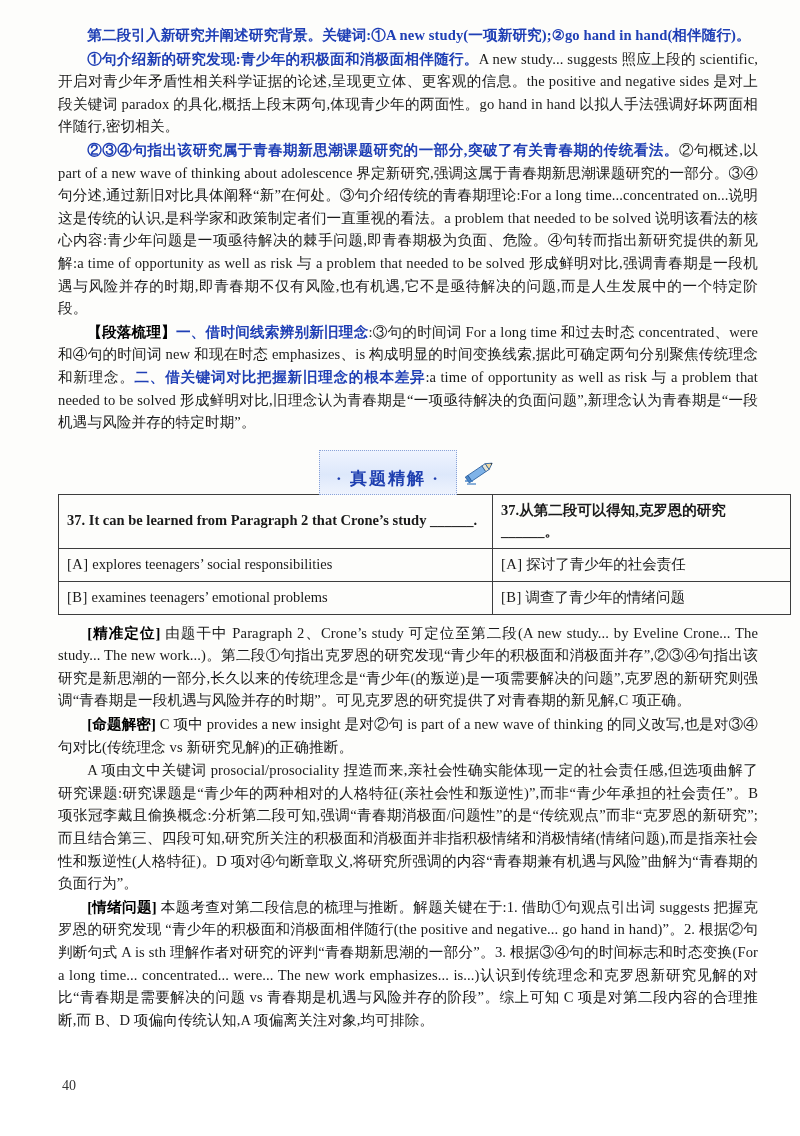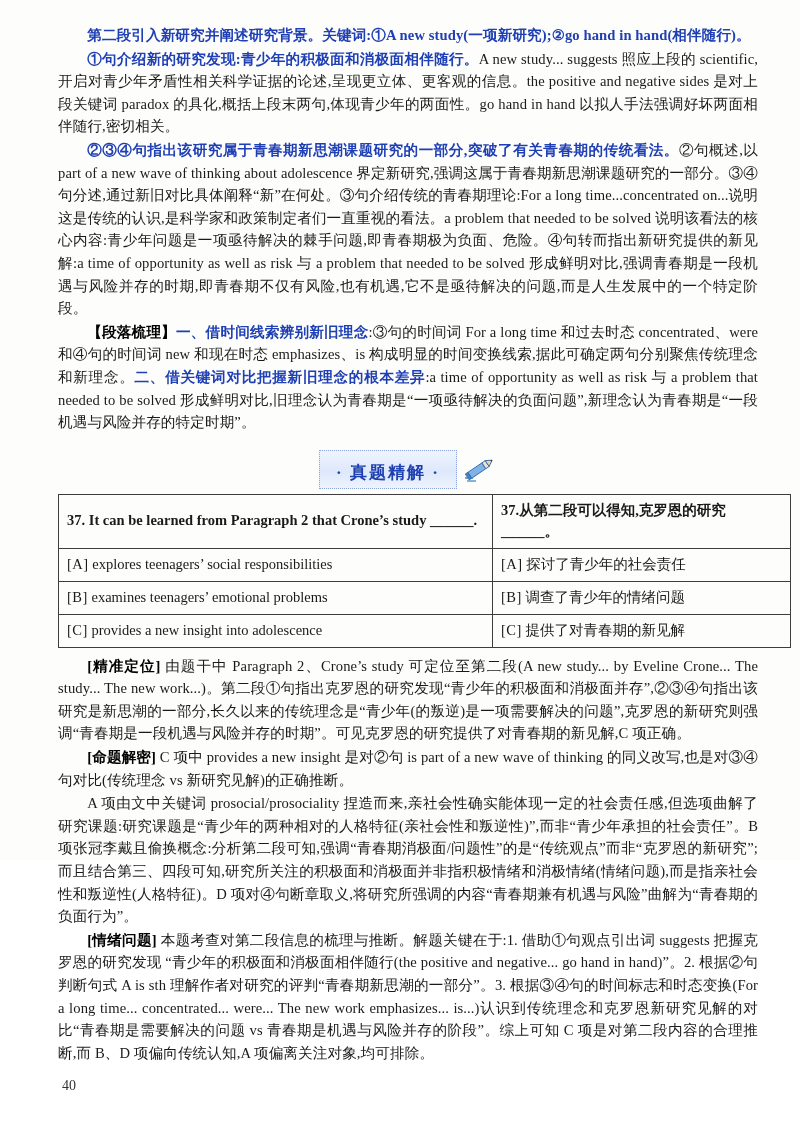--- a/index.html
+++ b/index.html
@@ -51,21 +51,21 @@
   
   .banner-wrap {
     margin: 16px 0 10px 0;
     text-align: center;
     position: relative;
     height: 34px;
   }
   .banner {
     display: inline-block;
     position: relative;
-    padding: 10px 16px 4px 16px;
+    padding: 16px 16px 4px 16px;
     border: 1px dotted #8aa3d8;
     background: linear-gradient(to bottom, #eff4fe 0%, #dde8fb 55%, #eef3fd 100%);
     color: #1e3fb0;
     font-weight: bold;
     font-size: 17px;
     letter-spacing: 2px;
     vertical-align: middle;
   }
   .pencil {
     display: inline-block;
@@ -173,30 +173,20 @@
         <tr>
           <td class="left">
             <span class="opt-letter">[B]</span>
             <span>examines teenagers’ emotional problems</span>
           </td>
           <td class="right">
             <span class="opt-letter">[B]</span>
             <span>调查了青少年的情绪问题</span>
           </td>
         </tr>
-        <tr>
-          <td class="left">
-            <span class="opt-letter">[C]</span>
-            <span>provides a new insight into adolescence</span>
-          </td>
-          <td class="right">
-            <span class="opt-letter">[C]</span>
-            <span>提供了对青春期的新见解</span>
-          </td>
-        </tr>
       </tbody>
     </table>
 
     <div class="analysis">
       <p class="para indent">
         <span class="bracket-label">[精准定位]</span>
         <span>由题干中 Paragraph 2、Crone’s study 可定位至第二段(A new study... by Eveline Crone... The study... The new work...)。第二段①句指出克罗恩的研究发现“青少年的积极面和消极面并存”,②③④句指出该研究是新思潮的一部分,长久以来的传统理念是“青少年(的叛逆)是一项需要解决的问题”,克罗恩的新研究则强调“青春期是一段机遇与风险并存的时期”。可见克罗恩的研究提供了对青春期的新见解,C 项正确。</span>
       </p>
       <p class="para indent">
         <span class="bracket-label">[命题解密]</span>

